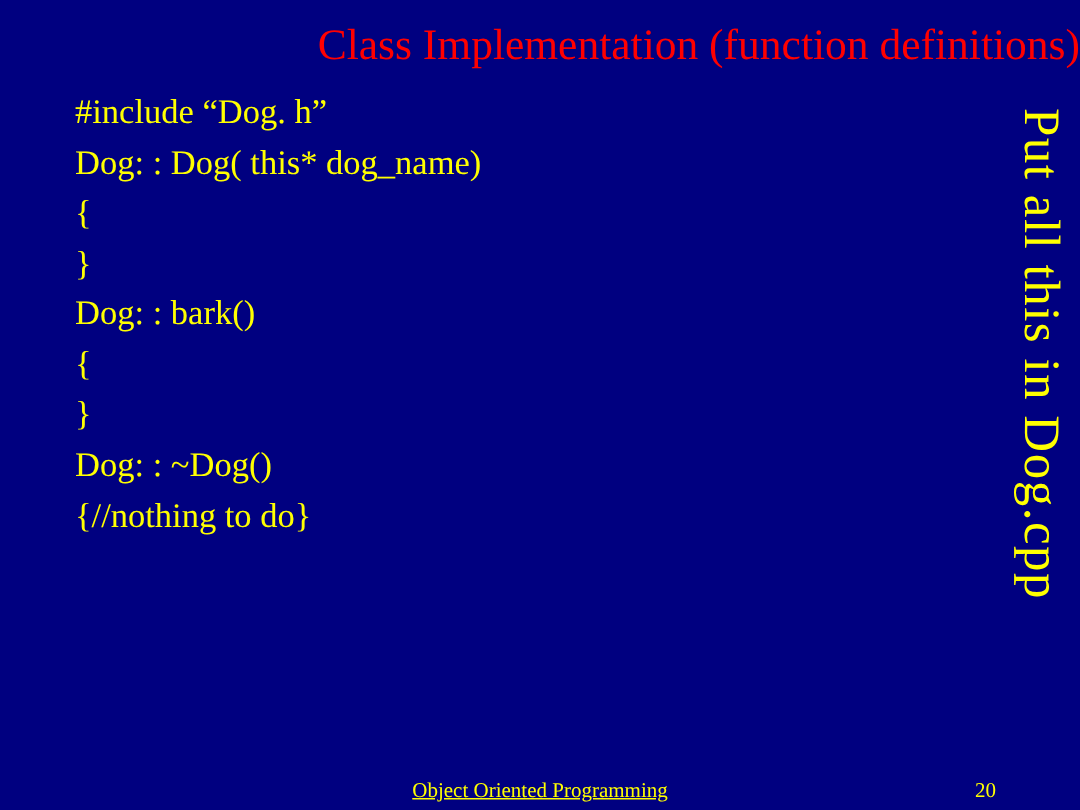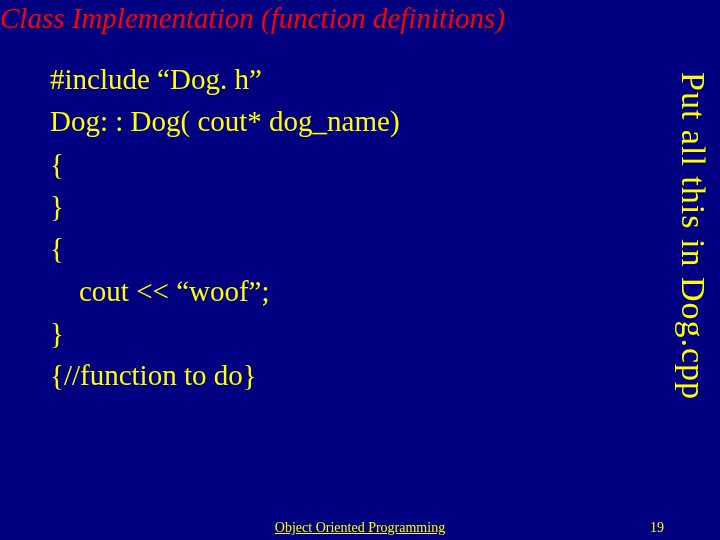--- a/index.html
+++ b/index.html
@@ -11,34 +11,33 @@
       width: 720px;
       height: 540px;
       background: #000080;
       font-family: "Times New Roman", Times, serif;
       position: relative;
       overflow: hidden;
     }
     .title {
       color: #ff0000;
       font-size: 29px;
-      text-align: left;
-      padding-top: 2px;
+      text-align: right;
+      padding-top: 14px;
       padding-bottom: 8px;
-      font-style: italic;
     }
     .content {
       position: absolute;
       left: 50px;
       top: 58px;
       right: 80px;
     }
     .code-line {
       color: #ffff00;
-      font-size: 29px;
+      font-size: 23px;
       line-height: 1.46;
     }
     .vertical-note {
       position: absolute;
       right: 8px;
       top: 72px;
       color: #ffff00;
       font-size: 34px;
       writing-mode: vertical-rl;
       text-orientation: mixed;
@@ -63,27 +62,28 @@
       right: 56px;
     }
   </style>
 </head>
 <body>
 
 <div class="title">Class Implementation (function definitions)</div>
 
 <div class="content">
   <div class="code-line">#include “Dog. h”</div>
-  <div class="code-line">Dog: : Dog( cout* dog_name)</div>
+  <div class="code-line">Dog: : Dog( this* dog_name)</div>
   <div class="code-line">{</div>
   <div class="code-line">}</div>
+  <div class="code-line">Dog: : bark()</div>
   <div class="code-line">{</div>
-  <div class="code-line">&nbsp;&nbsp;&nbsp;&nbsp;cout &lt;&lt; “woof”;</div>
   <div class="code-line">}</div>
-  <div class="code-line">{//function to do}</div>
+  <div class="code-line">Dog: : ~Dog()</div>
+  <div class="code-line">{//nothing to do}</div>
 </div>
 
 <div class="vertical-note">Put all this in Dog.cpp</div>
 
 <div class="footer">
   <span class="footer-center">Object Oriented Programming</span>
-  <span class="footer-right">19</span>
+  <span class="footer-right">20</span>
 </div>
 
 </body></html>

